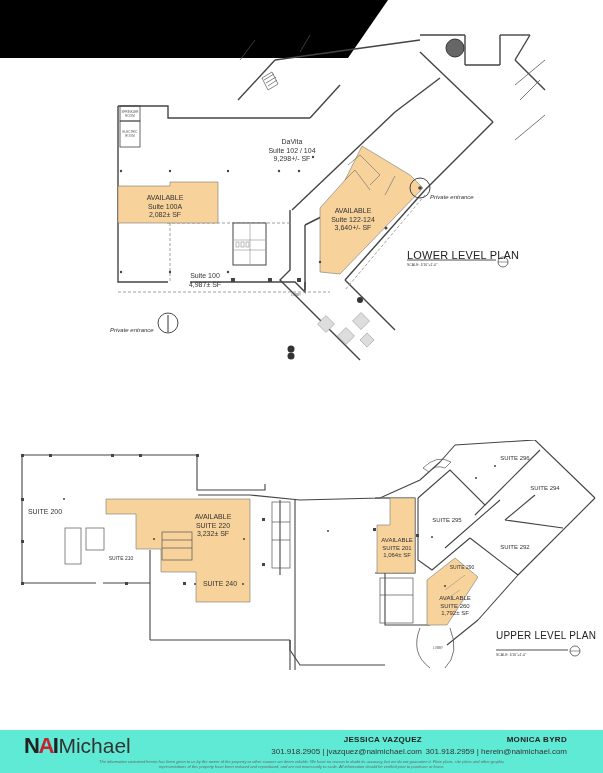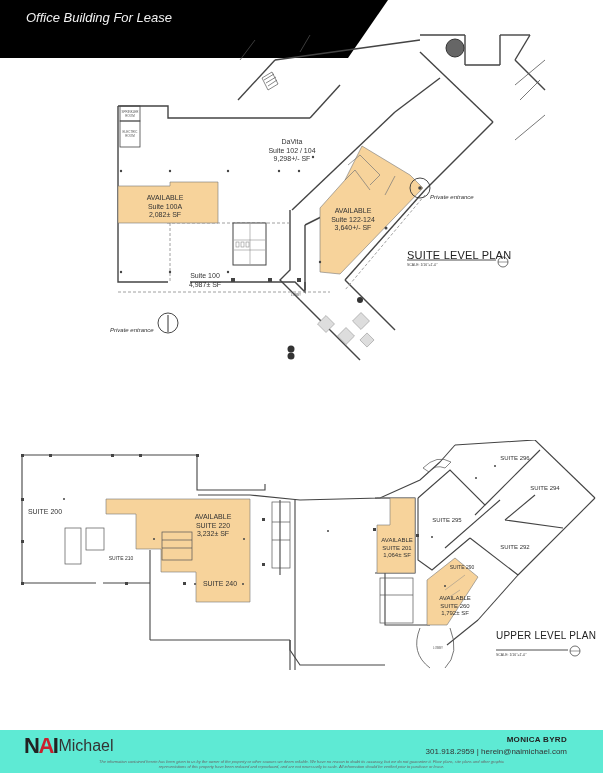--- a/index.html
+++ b/index.html
@@ -36,37 +36,36 @@
   .footer {
     position: absolute; left: 0; top: 730px; width: 603px; height: 46px;
     background: #5eead4;
     padding-left: 46px;
   }
   .logo {
     position: absolute; left: 24px; top: 5px; height: 22px; display: flex; align-items: flex-end;
   }
   .logo .nai { font-size: 22px; font-weight: bold; color: #222; letter-spacing: -1.5px; line-height: 22px; }
   .logo .nai .a { color: #c8202f; }
-  .logo .michael { font-size: 16px; color: #333; line-height: 22px; margin-left: 1px; }
+  .logo .michael { font-size: 21px; color: #333; line-height: 22px; margin-left: 1px; }
   .contact { position: absolute; text-align: right; }
   .contact .name { font-size: 8px; font-weight: bold; color: #222; letter-spacing: 0.3px; }
   .contact .info { font-size: 8px; color: #333; margin-top: 3px; }
   .disclaimer {
     position: absolute; left: 10px; top: 29px; width: 583px; text-align: center;
     font-size: 4px; line-height: 5px; font-style: italic; color: #666;
   }
 </style>
 </head>
 <body>
 
 <div class="header">
   <svg width="390" height="58">
     <polygon points="0,0 388,0 348,58 0,58" fill="#000"></polygon>
   </svg>
-  <div class="subtitle">Office Building For Lease</div>
 </div>
 
 <div class="plan" style="top:0;width:603px;height:370px;">
   <svg width="603" height="370">
     <g stroke="#444" fill="none" stroke-width="1.4">
 
       <polyline points="118,106 118,282 168,282"></polyline>
       <polyline points="118,106 168,106 168,118 240,118"></polyline>
       <polyline points="190,282 295,282 305,292 305,282"></polyline>
 
@@ -200,21 +199,21 @@
   </div>
   <div class="lbl" style="left:175px;top:272px;width:60px;">
     <div>Suite 100</div>
     <div>4,987± SF</div>
   </div>
   <div class="lbl tiny" style="left:281px;top:294px;width:30px;">LOBBY</div>
   <div class="lbl tiny" style="left:120px;top:111px;width:20px;white-space:normal;">SPRINKLER ROOM</div>
   <div class="lbl tiny" style="left:120px;top:131px;width:20px;white-space:normal;">ELECTRIC ROOM</div>
   <div class="ent" style="left:430px;top:194px;">Private entrance</div>
   <div class="ent" style="left:110px;top:327px;">Private entrance</div>
-  <div class="plan-title" style="left:407px;top:249px;">SUITE LEVEL PLAN</div>
+  <div class="plan-title" style="left:407px;top:249px;">LOWER LEVEL PLAN</div>
   <div class="plan-scale" style="left:407px;top:263px;">SCALE: 1/16"=1'-0"</div>
 </div>
 
 <div class="plan" style="top:440px;width:603px;height:235px;">
   <svg width="603" height="235">
     <g stroke="#444" fill="none" stroke-width="1.1">
 
       <polyline points="22,15 197,15"></polyline>
       <polyline points="22,15 22,143 96,143"></polyline>
       <polyline points="103,143 150,143"></polyline>
@@ -336,20 +335,28 @@
   <div class="plan-title" style="left:496px;top:190px;font-size:10px;">UPPER LEVEL PLAN</div>
   <div class="plan-scale" style="left:496px;top:213px;">SCALE: 1/16"=1'-0"</div>
 </div>
 
 <div class="footer">
   <div class="logo">
     <span class="nai"><span>N</span><span class="a">A</span><span>I</span></span>
     <span class="michael">Michael</span>
   </div>
 
+  <div class="contact" style="right:181px;top:5px;">
+    <div class="name">JESSICA VAZQUEZ</div>
+    <div class="info">
+      <span>301.918.2905</span>
+      <span>|</span>
+      <span>jvazquez@naimichael.com</span>
+    </div>
+  </div>
 
   <div class="contact" style="right:36px;top:5px;margin-left:22px;">
     <div class="name">MONICA BYRD</div>
     <div class="info">
       <span>301.918.2959</span>
       <span>|</span>
       <span>herein@naimichael.com</span>
     </div>
   </div>
 

